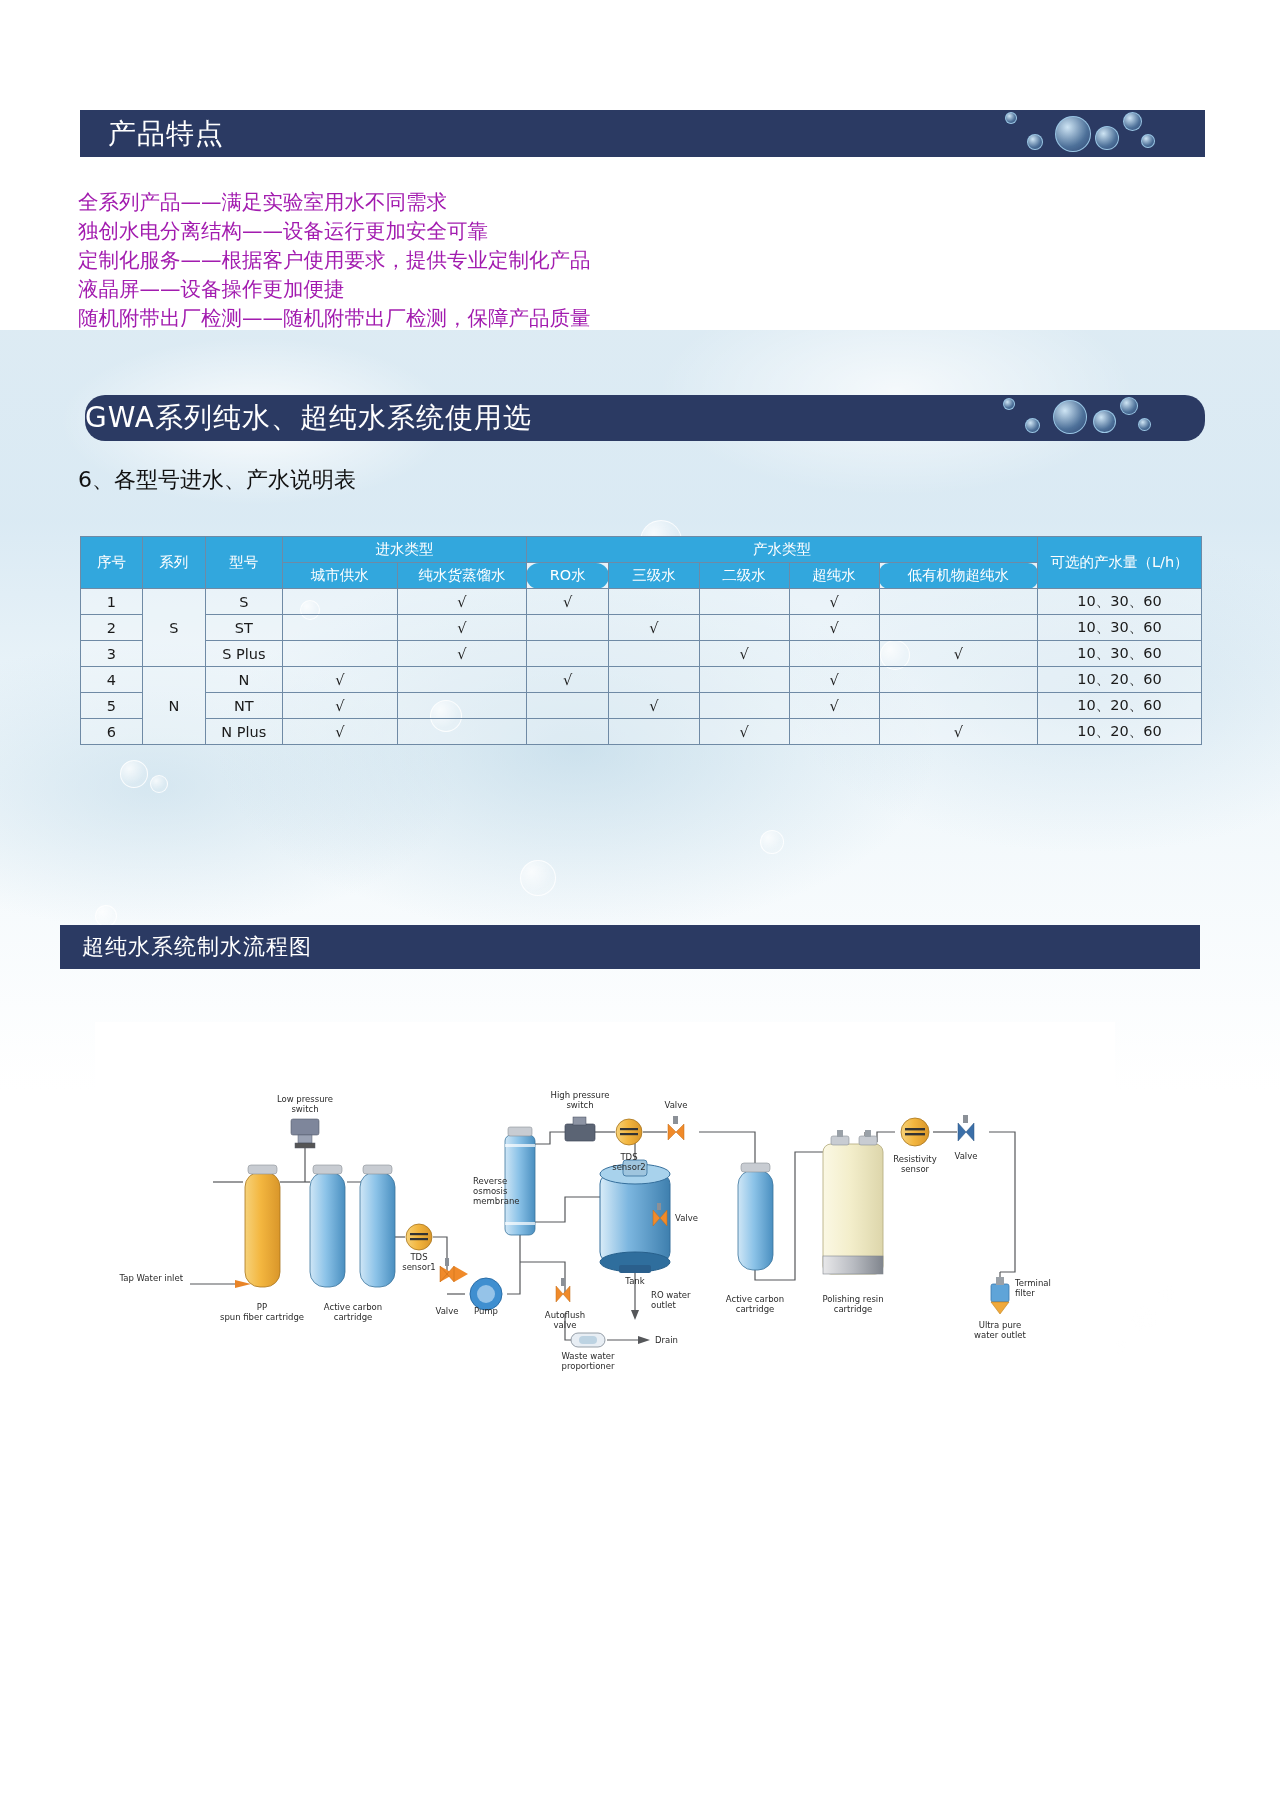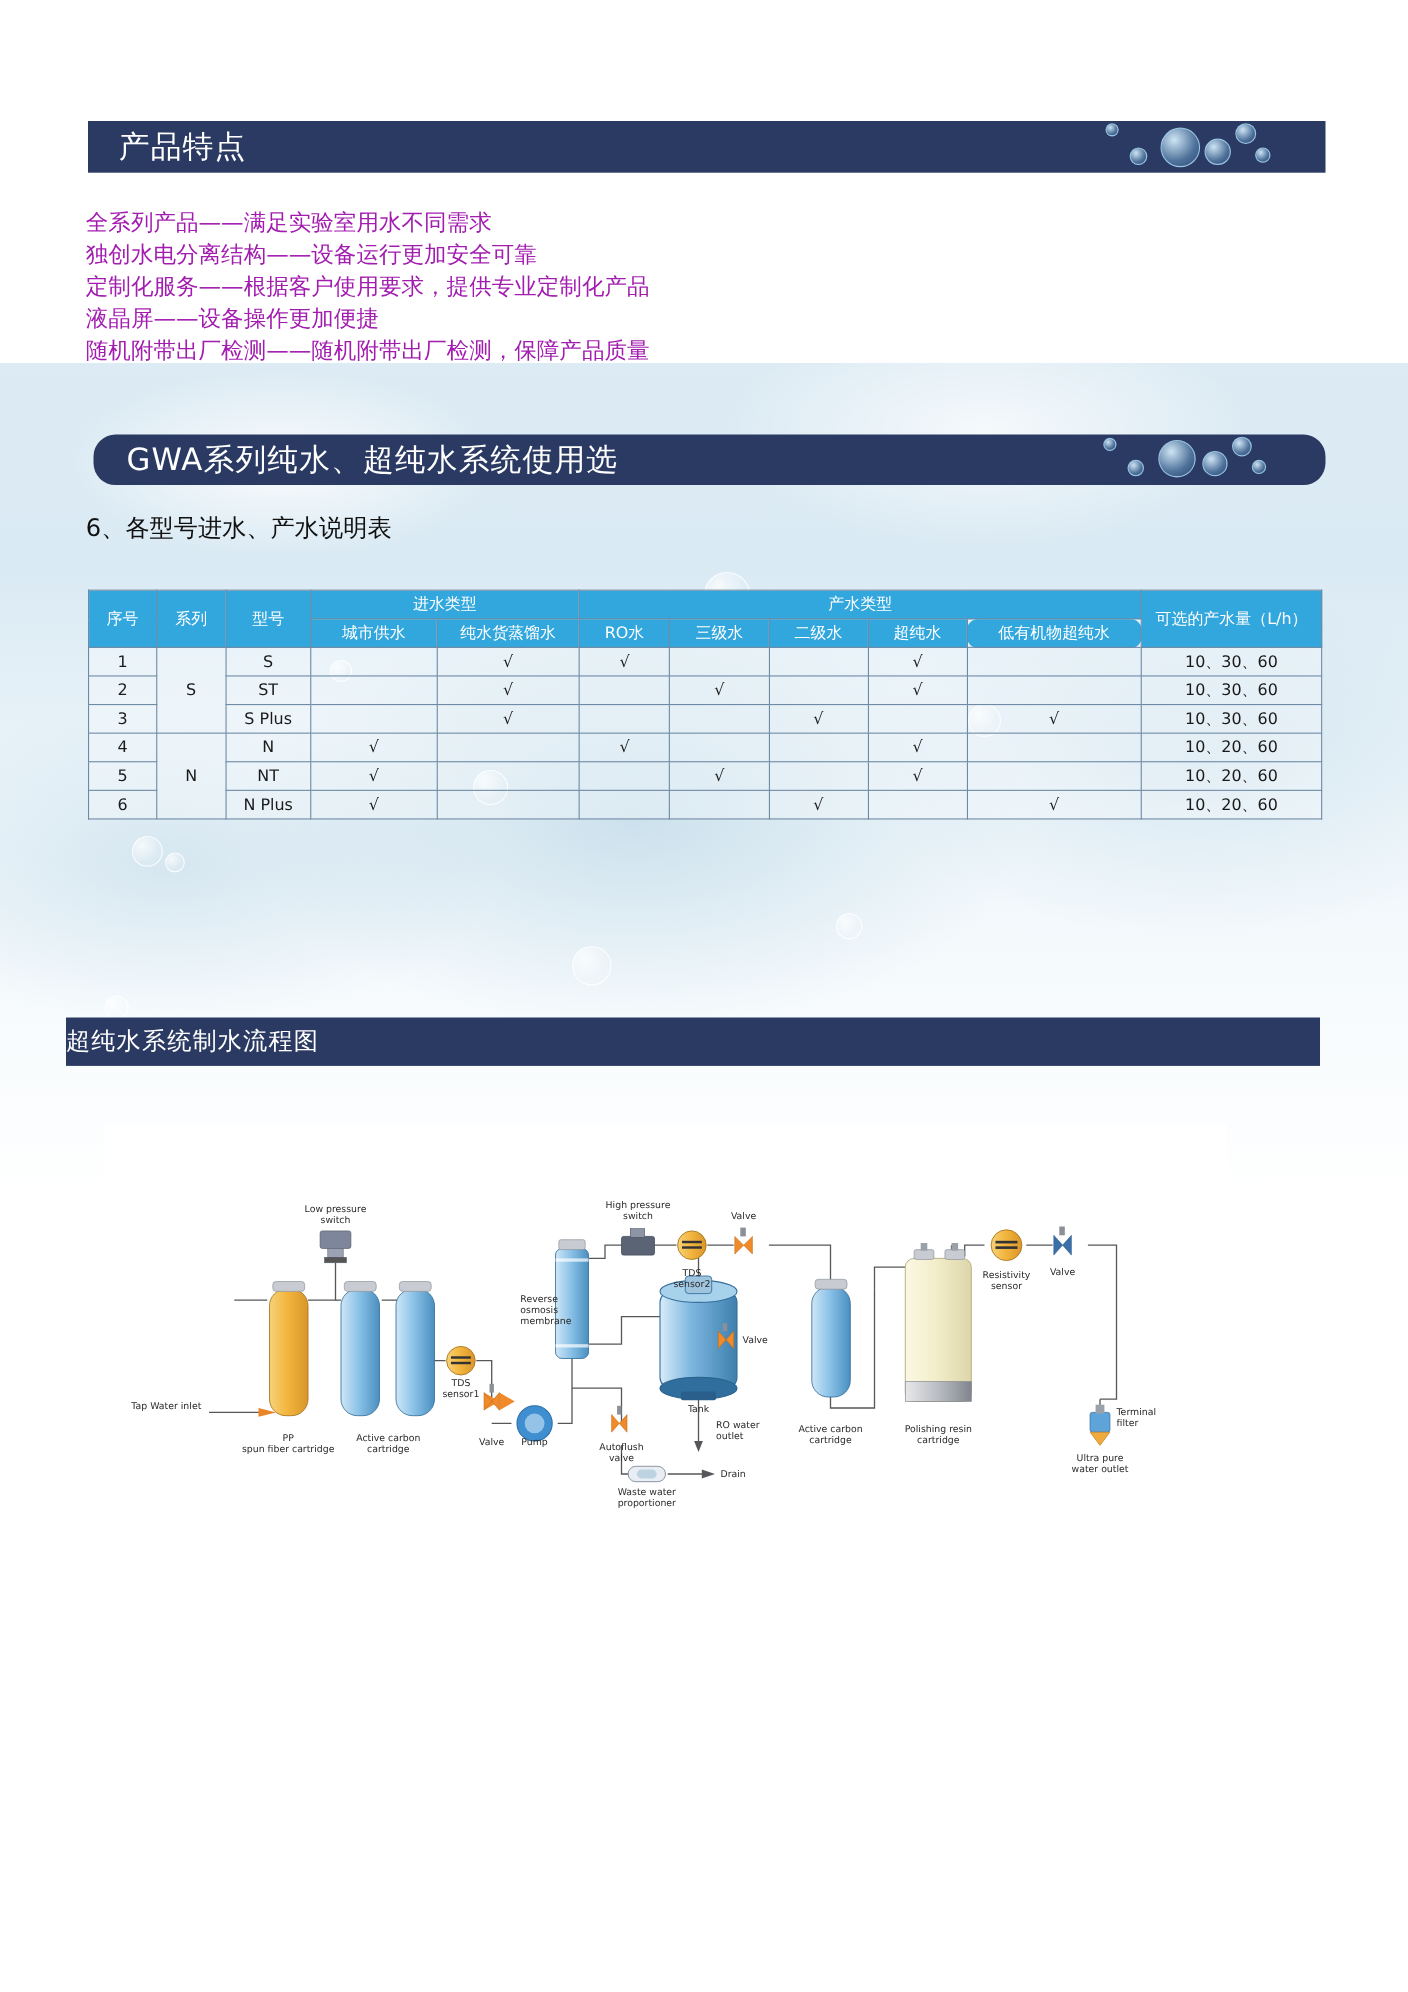--- a/index.html
+++ b/index.html
@@ -76,29 +76,29 @@
     width: 1125px;
     height: 47px;
     padding-left: 28px;
     box-sizing: border-box;
   }
   #banner-gwa {
     left: 85px;
     top: 395px;
     width: 1120px;
     height: 46px;
-    padding-left: 30px;
     box-sizing: border-box;
     border-radius: 20px;
   }
   #banner-flow {
     left: 60px;
     top: 925px;
     width: 1140px;
     height: 44px;
+    padding-left: 22px;
     box-sizing: border-box;
   }
   #banner-flow .banner-text { font-size: 22px; }
 
   
   .features-list {
     position: absolute;
     left: 78px;
     top: 188px;
     width: 1000px;
@@ -151,21 +151,21 @@
   }
   table.spec tbody td {
     height: 25px;
   }
   .chk { font-size: 16px; color: #111; }
   .col-seq { width: 56px; }
   .col-series { width: 57px; }
   .col-model { width: 70px; }
   .col-in1 { width: 105px; }
   .col-in2 { width: 118px; }
-  .col-ro { width: 75px; }
+  .col-ro { width: 75px; border-radius: 13px; }
   .col-w3 { width: 82px; }
   .col-w2 { width: 82px; }
   .col-ultra { width: 82px; }
   .col-low { width: 145px; border-radius: 10px; }
   .col-out { width: 150px; }
 
   
   .flow-wrap {
     position: absolute;
     left: 95px;

